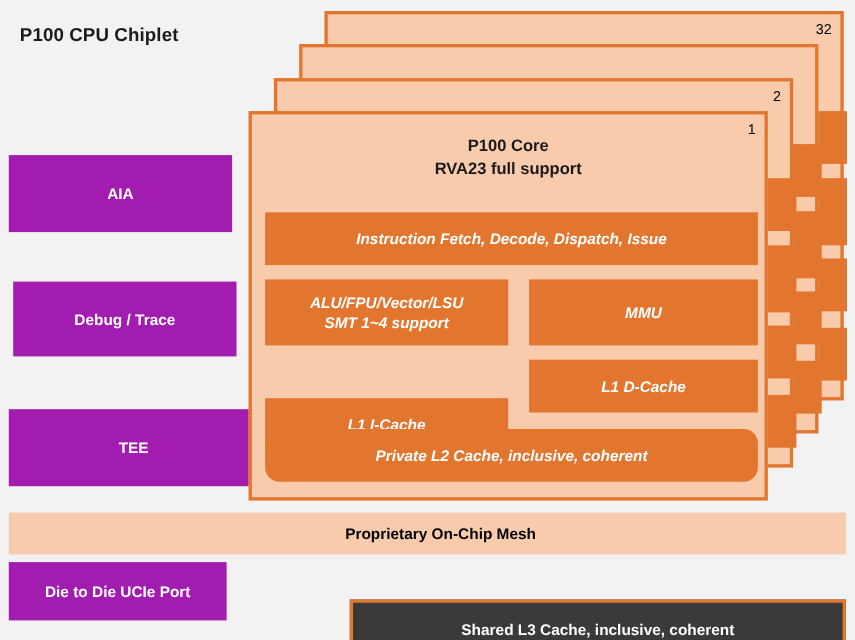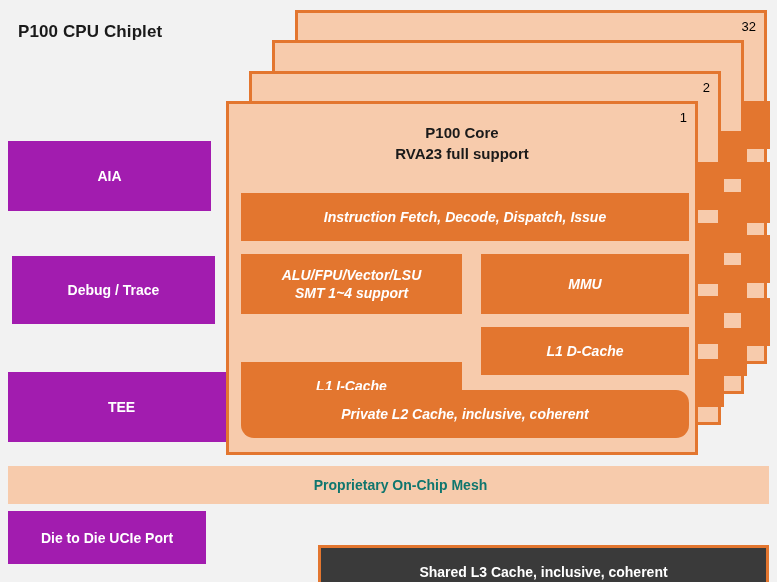--- a/index.html
+++ b/index.html
@@ -117,21 +117,21 @@
   }
 
   
   #mesh-bar {
     position: absolute;
     left: 8px;
     top: 466px;
     width: 761px;
     height: 38px;
     background: #f7cbac;
-    color: #0f766e;
+    color: #000000;
     font-size: 14px;
     font-weight: bold;
     display: flex;
     align-items: center;
     justify-content: center;
     box-sizing: border-box;
     padding-left: 24px;
   }
   #ucie-port {
     left: 8px;

